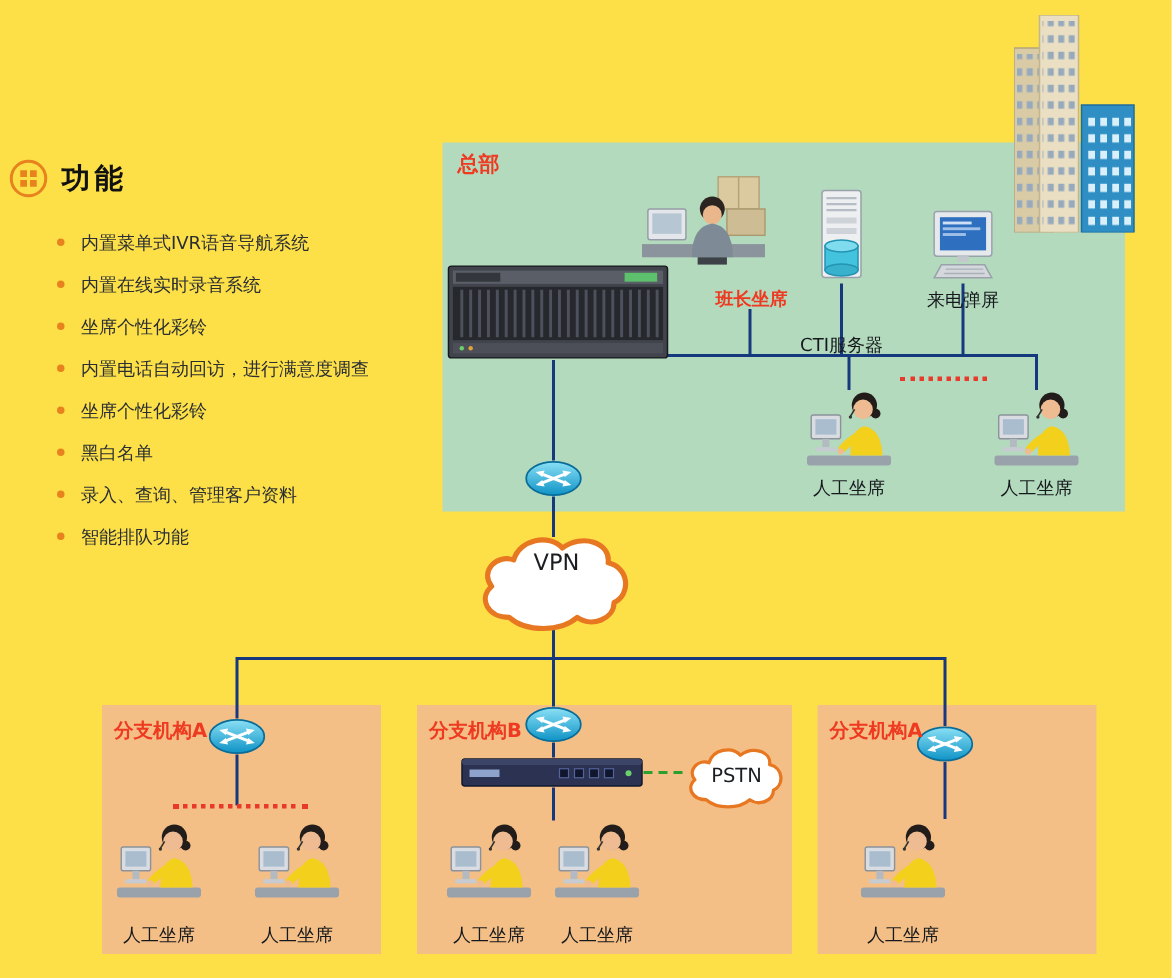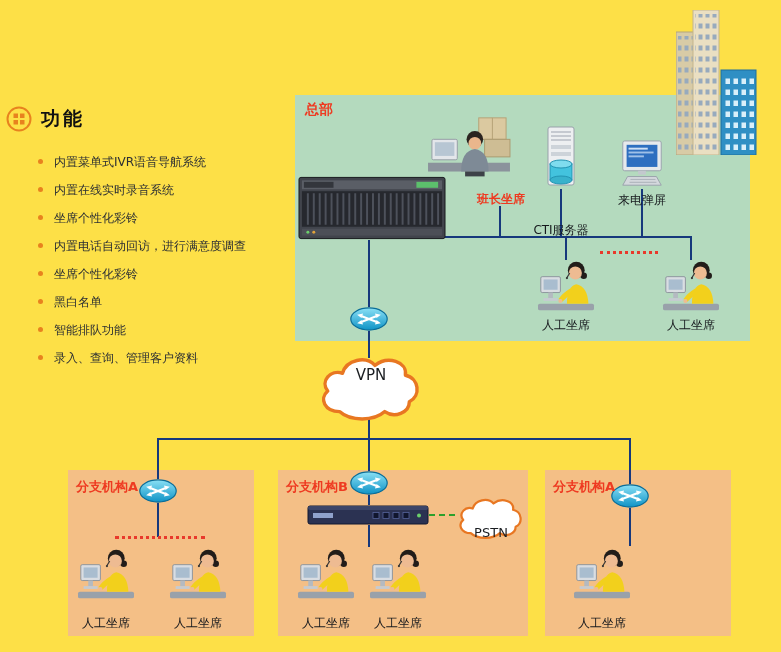--- a/index.html
+++ b/index.html
@@ -189,25 +189,25 @@
       <li class="feature-item">
           <span class="dot"></span>
           <span>坐席个性化彩铃</span>
         </li>
       <li class="feature-item">
           <span class="dot"></span>
           <span>黑白名单</span>
         </li>
       <li class="feature-item">
           <span class="dot"></span>
+          <span>录入、查询、管理客户资料</span>
+        </li>
+      <li class="feature-item">
+          <span class="dot"></span>
           <span>智能排队功能</span>
-        </li>
-      <li class="feature-item">
-          <span class="dot"></span>
-          <span>录入、查询、管理客户资料</span>
         </li>
     </ul>
   </section>
 
   <div class="line h" style="left:444px; top:236px; width:248px;"></div>
   <div class="line v" style="left:560px; top:189px; height:47px;"></div>
   <div class="line v" style="left:641px; top:189px; height:47px;"></div>
   <div class="line v" style="left:499px; top:206px; height:30px;"></div>
   <div class="line v" style="left:565px; top:238px; height:22px;"></div>
   <div class="line v" style="left:690px; top:238px; height:22px;"></div>
@@ -268,21 +268,21 @@
 
   <svg class="gfx" style="left:312px; top:350px; width:118px; height:76px;">
       <use href="#sym-cloud"></use>
     </svg>
   <div class="cloud-text" style="left:312px; top:366px; width:118px;">
     <div>VPN</div>
   </div>
   <svg class="gfx" style="left:453px; top:494px; width:76px; height:48px;">
       <use href="#sym-cloud"></use>
     </svg>
-  <div class="pstn-text" style="left:453px; top:525px; width:76px;">PSTN</div>
+  <div class="pstn-text" style="left:453px; top:510px; width:76px;">PSTN</div>
 
   <svg class="gfx" style="left:307px; top:505px; width:122px; height:20px;">
       <use href="#sym-rack-1u"></use>
     </svg>
 
   <svg class="gfx" style="left:76px; top:546px; width:60px; height:56px;">
       <use href="#sym-agent"></use>
     </svg>
   <svg class="gfx" style="left:168px; top:546px; width:60px; height:56px;">
       <use href="#sym-agent"></use>

